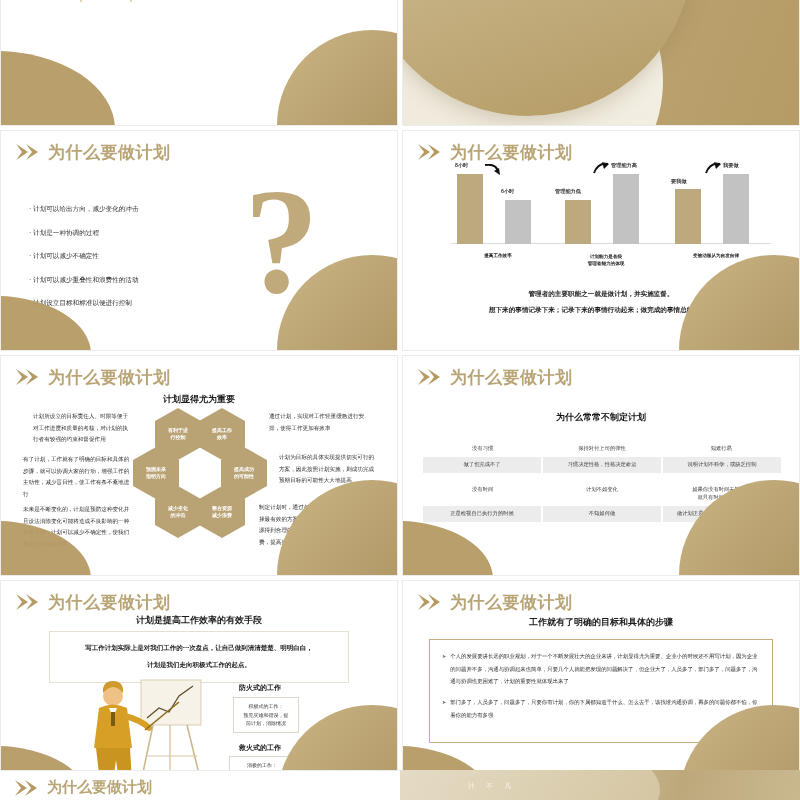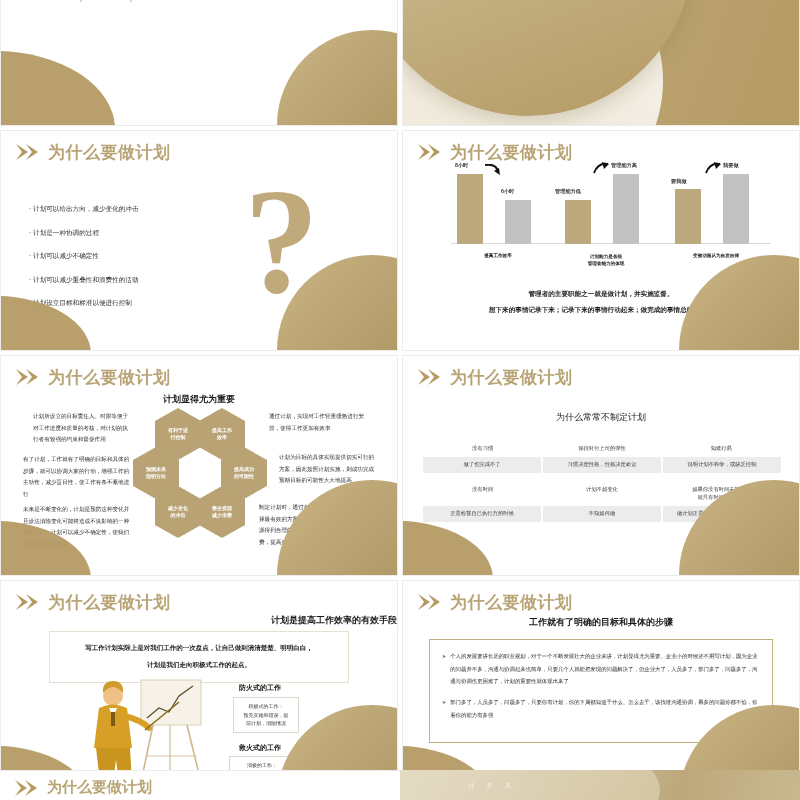--- a/index.html
+++ b/index.html
@@ -121,21 +121,21 @@
     display: flex; align-items: center; justify-content: center;
     text-align: center; color: #fff; font-size: 5px; font-weight: bold;
     line-height: 1.45; padding: 2px;
   }
   .sidecol {
     position: absolute; font-size: 5.6px; color: #2b2b2b; line-height: 2.1; width: 98px;
   }
   
   .tbl-title {
     position: absolute; left: 0; right: 0; top: 55px;
-    text-align: center; font-size: 9px; font-weight: normal; color: #161616;
+    text-align: center; font-size: 9px; font-weight: bold; color: #161616;
   }
   .tbl { position: absolute; left: 20px; top: 85px; width: 358px; }
   .trow { display: flex; }
   .thead-cell {
     flex: 1; text-align: center; font-size: 5.3px; color: #3a3a3a;
     padding: 4px 2px; line-height: 1.5;
   }
   .tbody-cell {
     flex: 1; text-align: center; font-size: 5.3px; color: #3a3a3a;
     padding: 4px 2px; background: #ececec; border-right: 2px solid #fff;
@@ -372,21 +372,21 @@
     </div>
 
     <div class="slide s7">
       <div class="slide-title">
         <svg class="chev" viewBox="0 0 26 18">
           <path d="M1 1 L13 9 L1 17 L7 9 Z" fill="#b59a63"></path>
           <path d="M11 1 L23 9 L11 17 L17 9 Z" fill="#b59a63"></path>
         </svg>
         <span class="title-text">为什么要做计划</span>
       </div>
-      <div class="sub-title" style="top:33px;text-align:right;">计划是提高工作效率的有效手段</div>
+      <div class="sub-title" style="top:33px;">计划是提高工作效率的有效手段</div>
       <div class="quote-box">
         <div>写工作计划实际上是对我们工作的一次盘点，让自己做到清清楚楚、明明白白，</div>
         <div>计划是我们走向积极式工作的起点。</div>
       </div>
 
       <div style="position:absolute;left:88px;top:95px;">
         <svg width="130" height="110" viewBox="0 0 130 110">
           <rect x="52" y="4" width="60" height="45" fill="#f6f2e7" stroke="#d9cfb4" stroke-width="1"></rect>
           <polyline points="58,42 70,32 80,36 90,20 104,10" fill="none" stroke="#5a4a28" stroke-width="1.2"></polyline>
           <line x1="64" y1="49" x2="52" y2="106" stroke="#cbb98d" stroke-width="1.6"></line>

